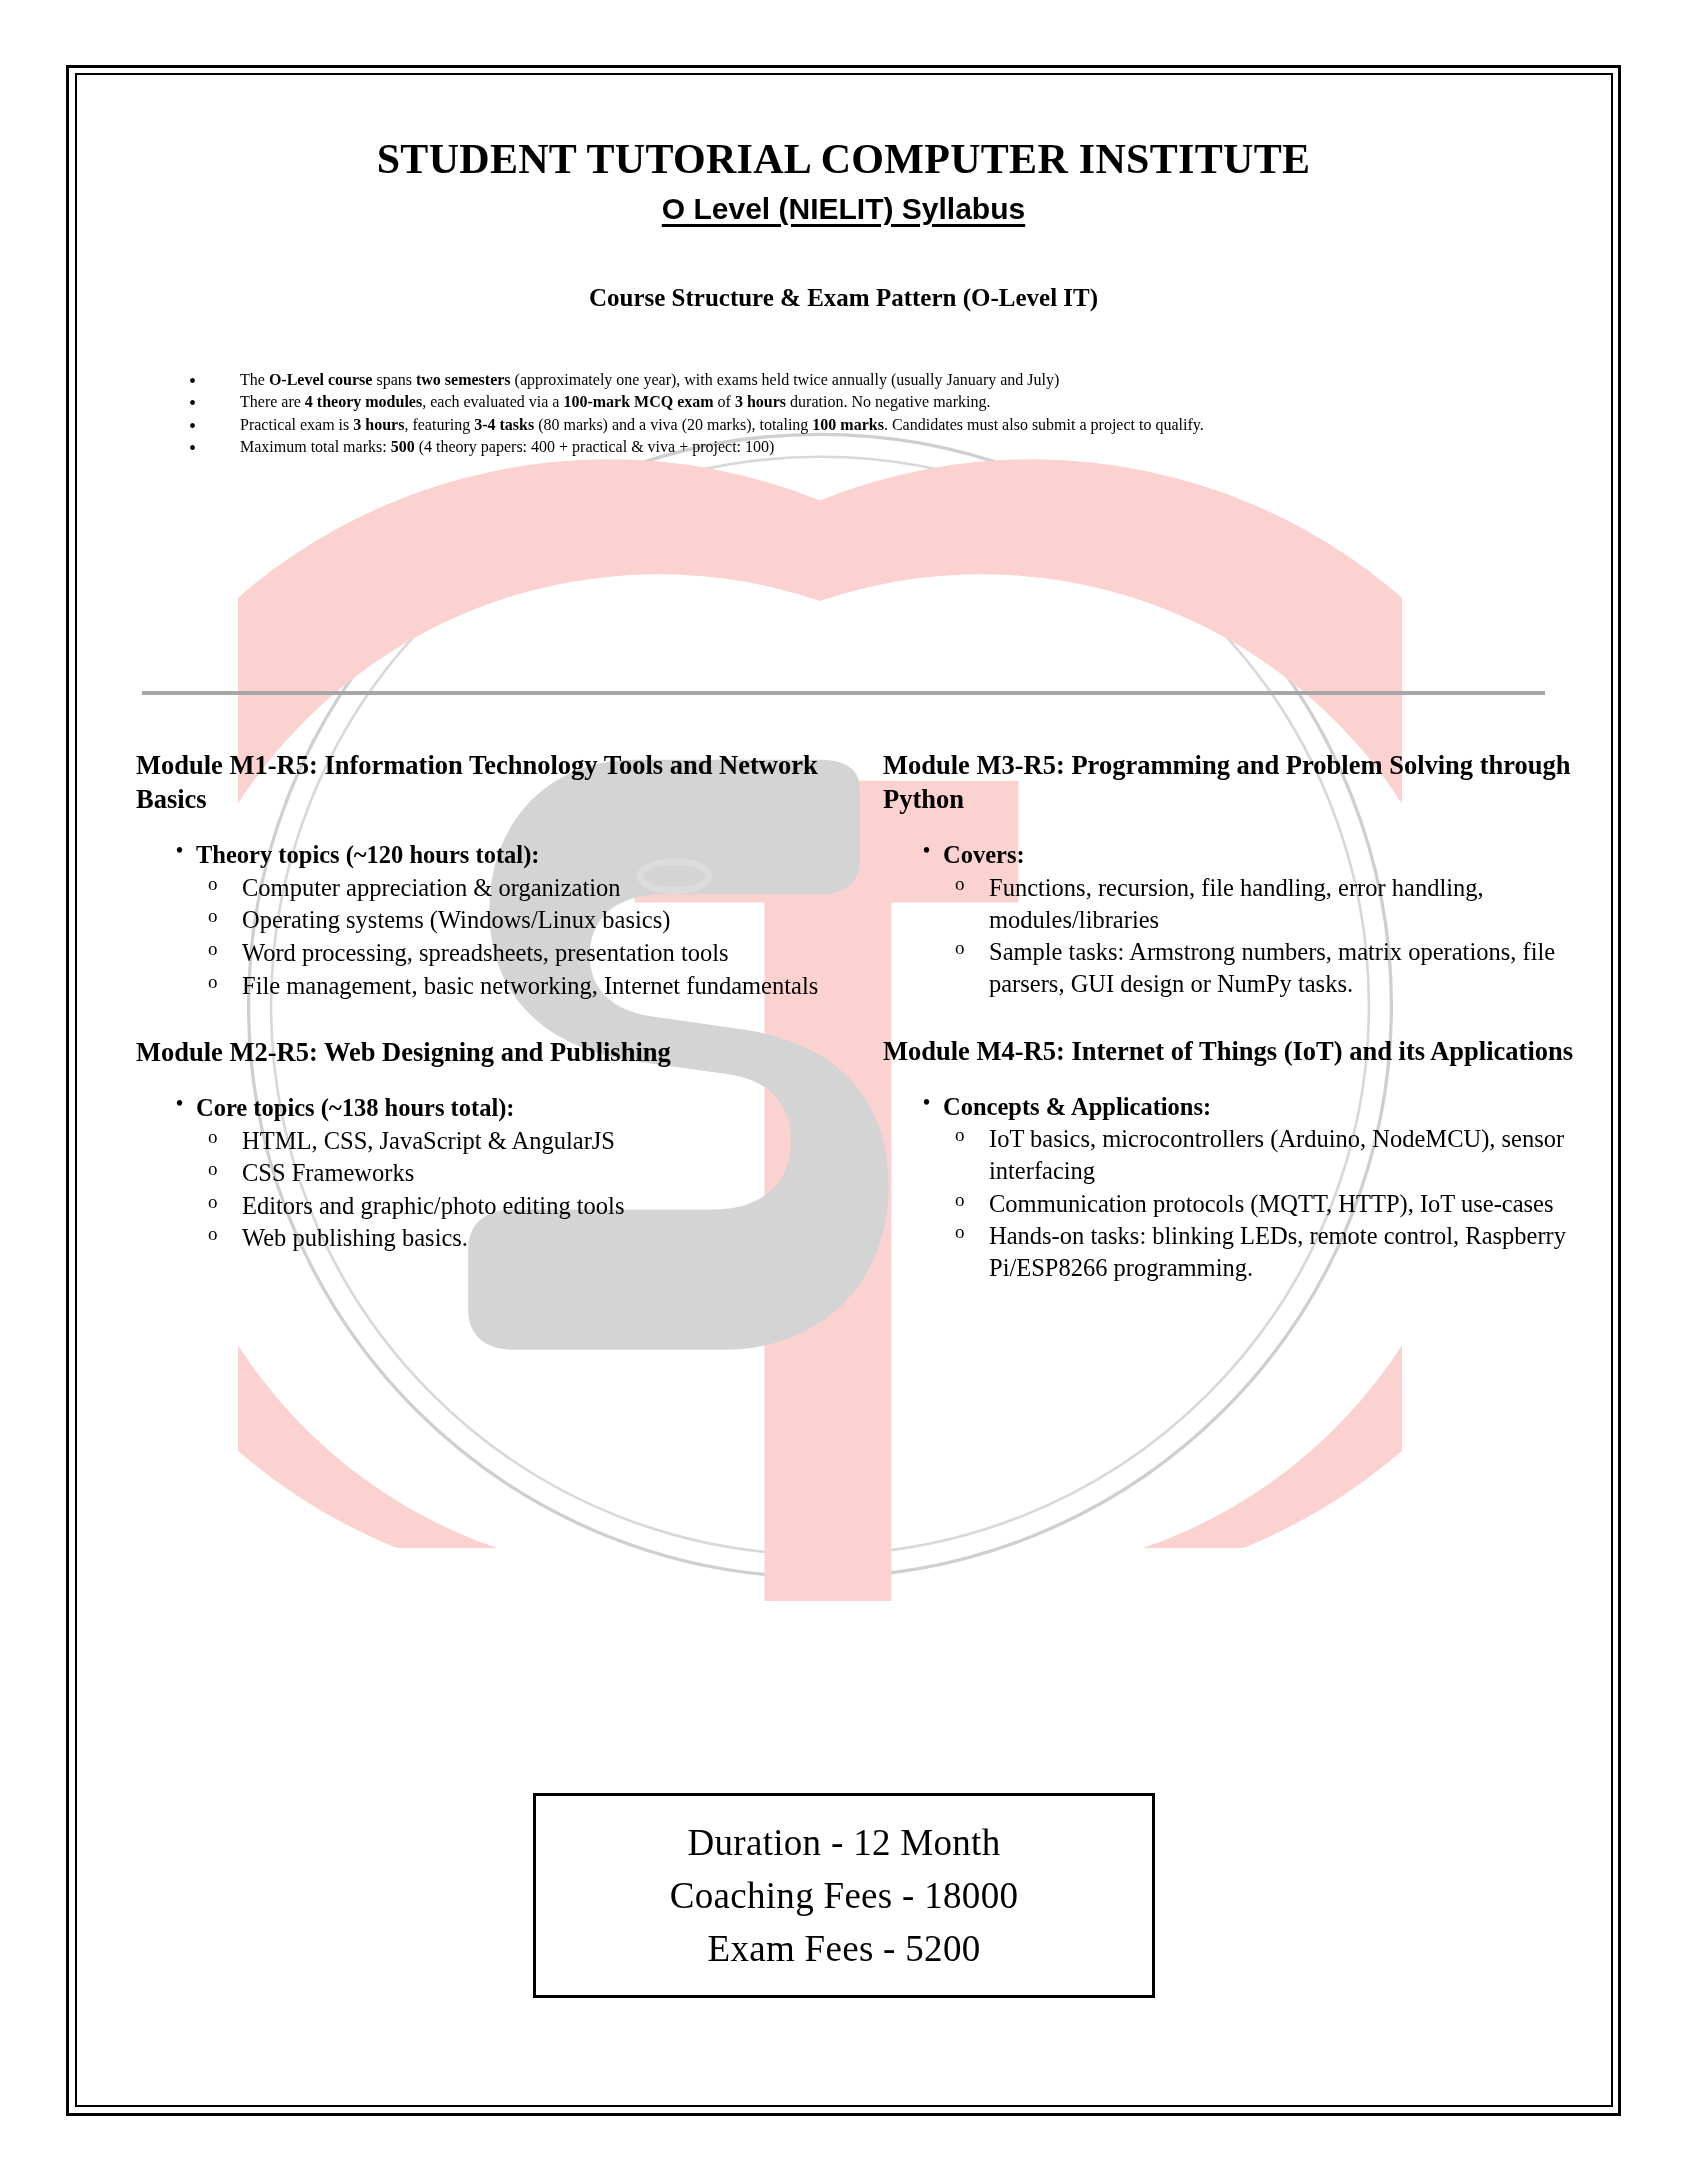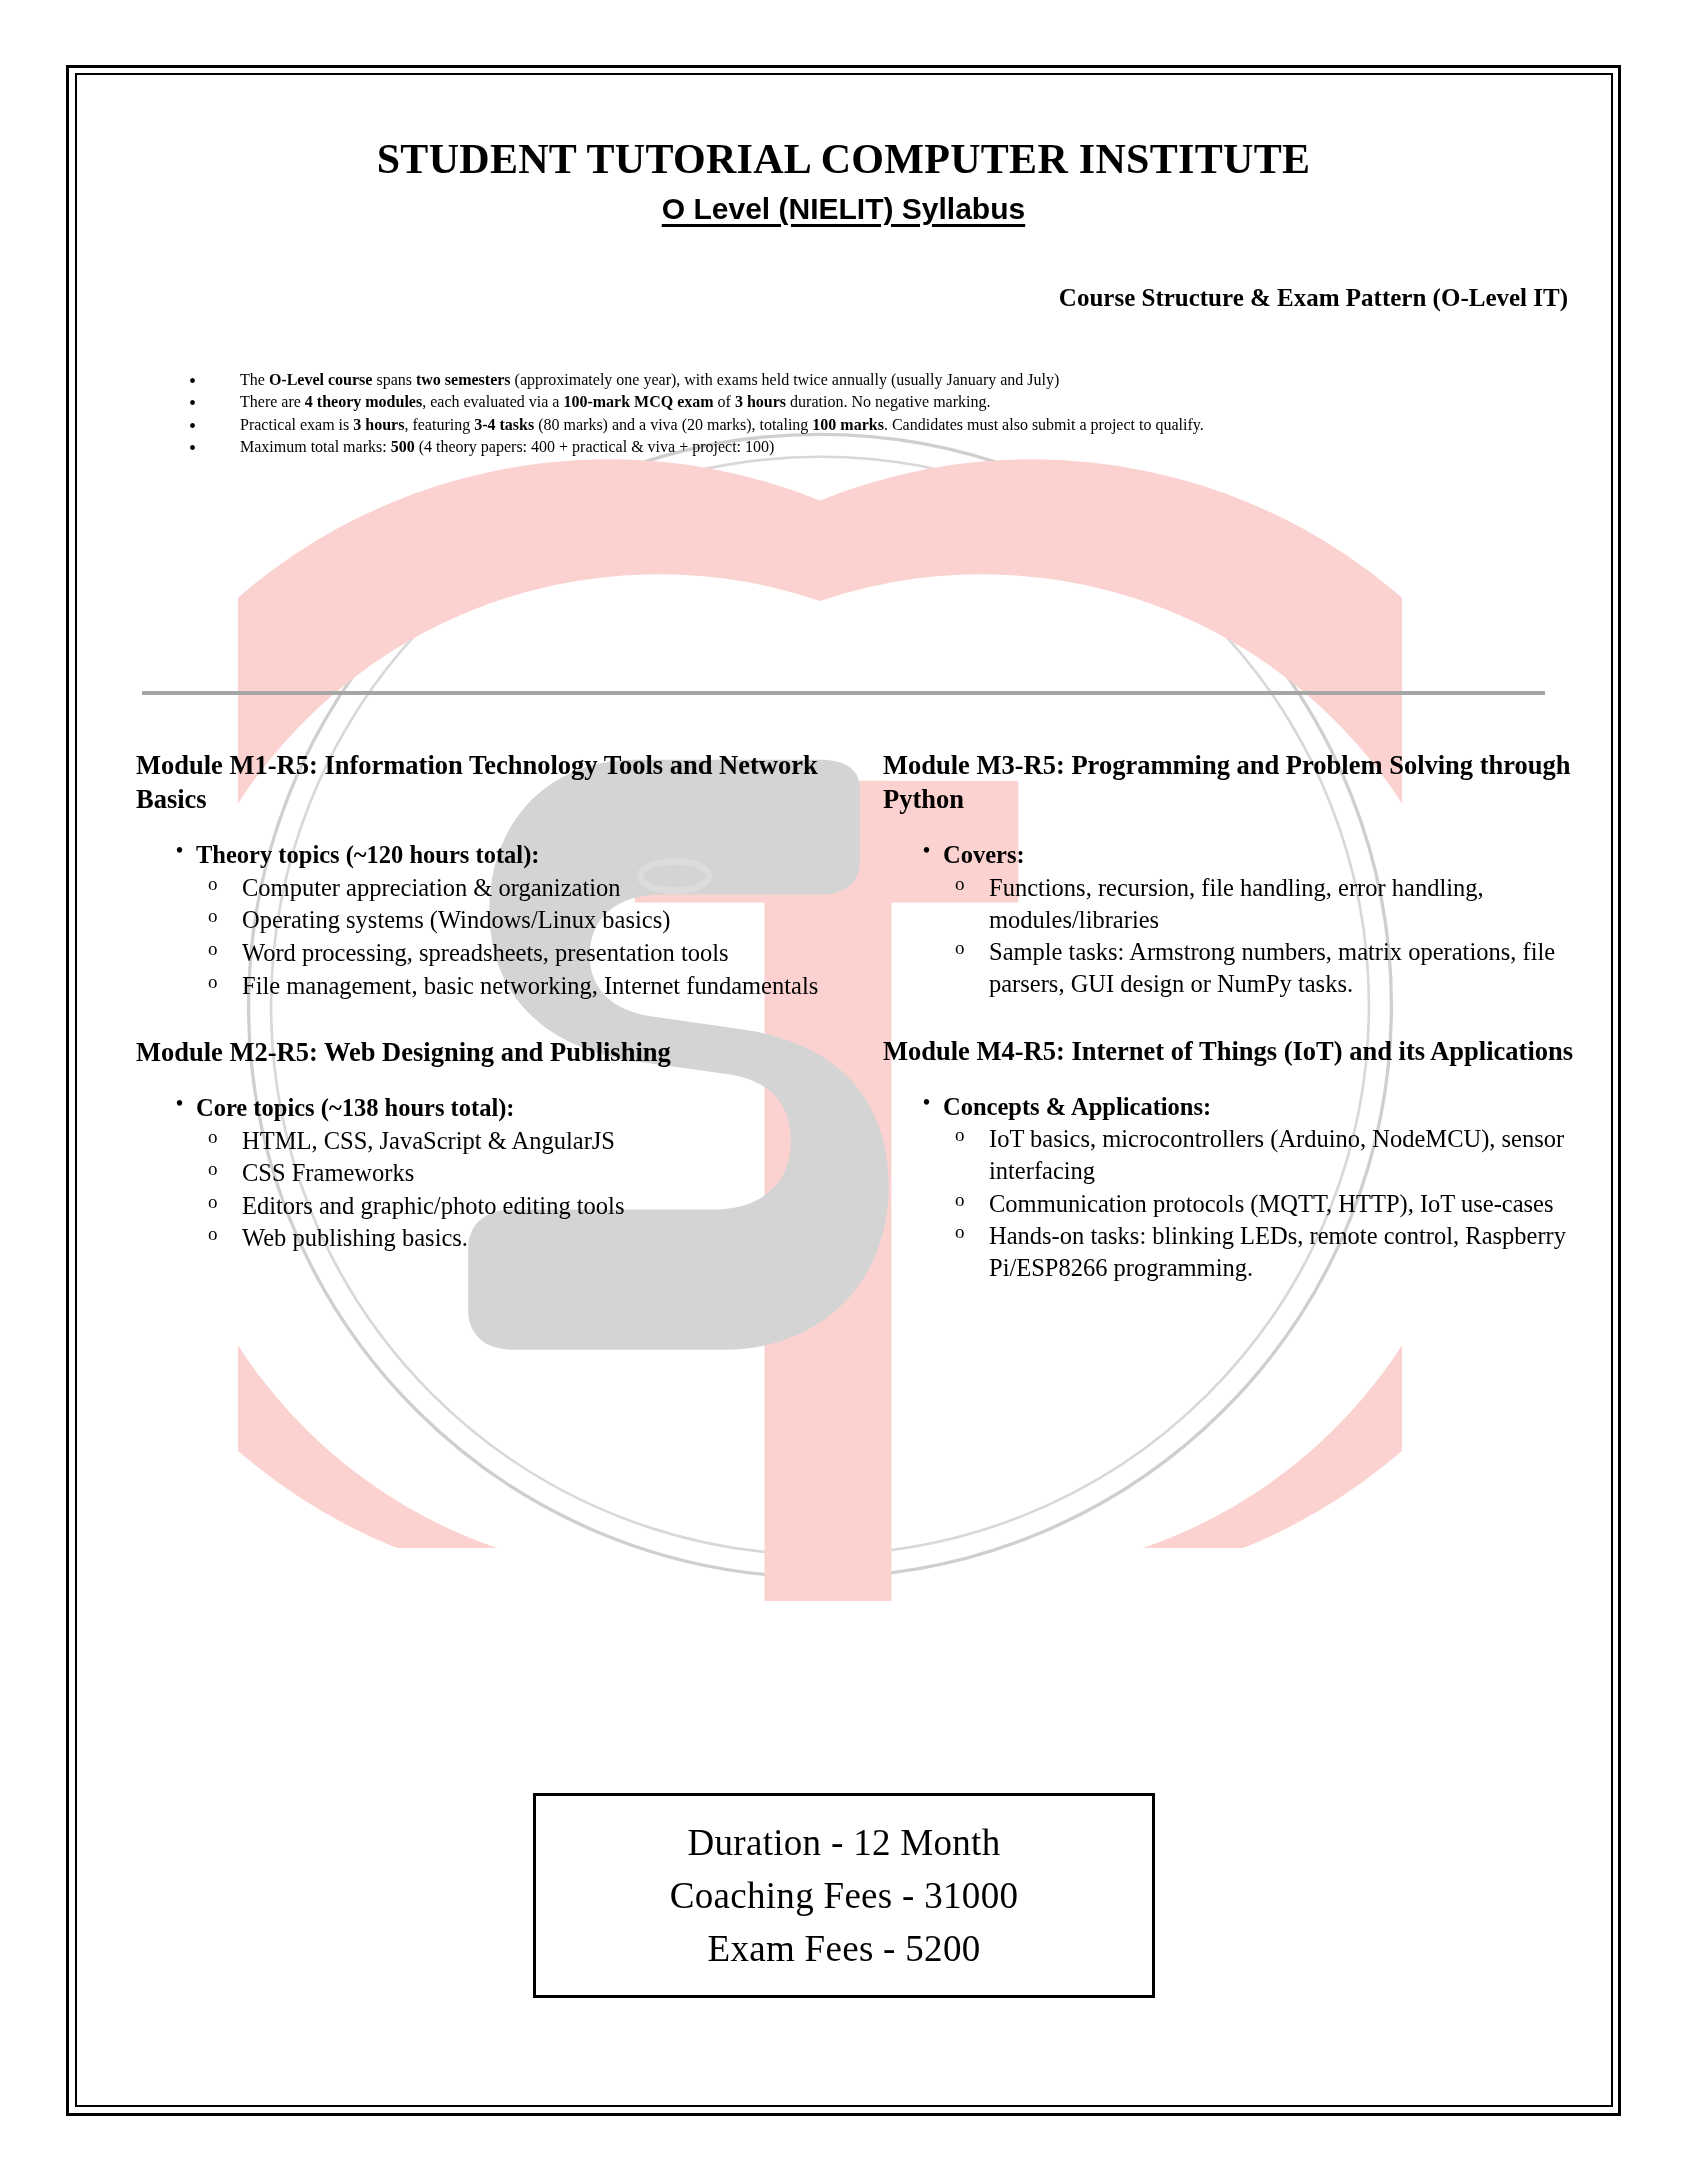--- a/index.html
+++ b/index.html
@@ -84,21 +84,21 @@
     font-size: 30px;
     font-weight: bold;
     text-decoration: underline;
     text-underline-offset: 5.3px;
   }
   .doc-section-title {
     position: absolute;
     left: 119px;
     top: 284px;
     width: 1449px;
-    text-align: right;
+    text-align: center;
     font-size: 25px;
     font-weight: bold;
   }
 
   
   .intro-list {
     position: absolute;
     left: 169px;
     top: 361px;
     width: 1383px;
@@ -338,19 +338,19 @@
             <li>Communication protocols (MQTT, HTTP), IoT use-cases</li>
             <li>Hands-on tasks: blinking LEDs, remote control, Raspberry Pi/ESP8266 programming.</li>
           </ul>
         </li>
       </ul>
 
     </div>
 
     <div class="info-box">
       <div class="info-line">Duration - 12 Month</div>
-      <div class="info-line">Coaching Fees - 31000</div>
+      <div class="info-line">Coaching Fees - 18000</div>
       <div class="info-line">Exam Fees - 5200</div>
     </div>
 
   </div>
 </div>
 
 
 </body></html>

